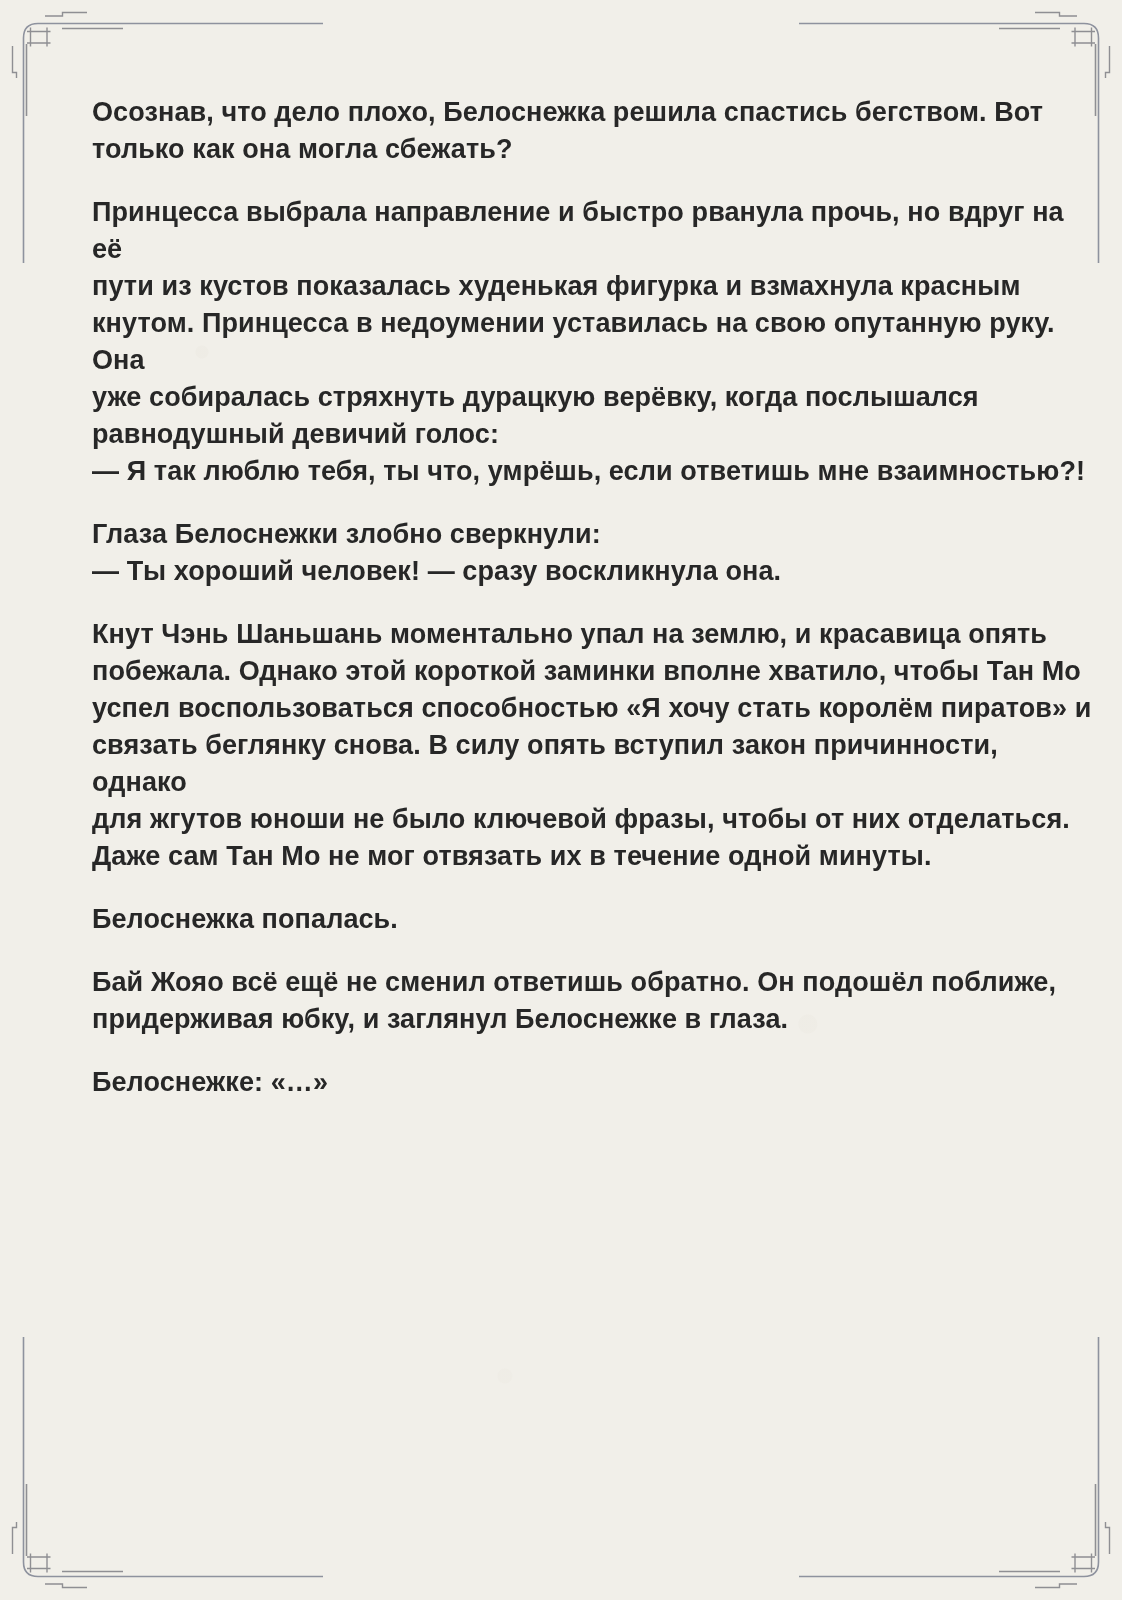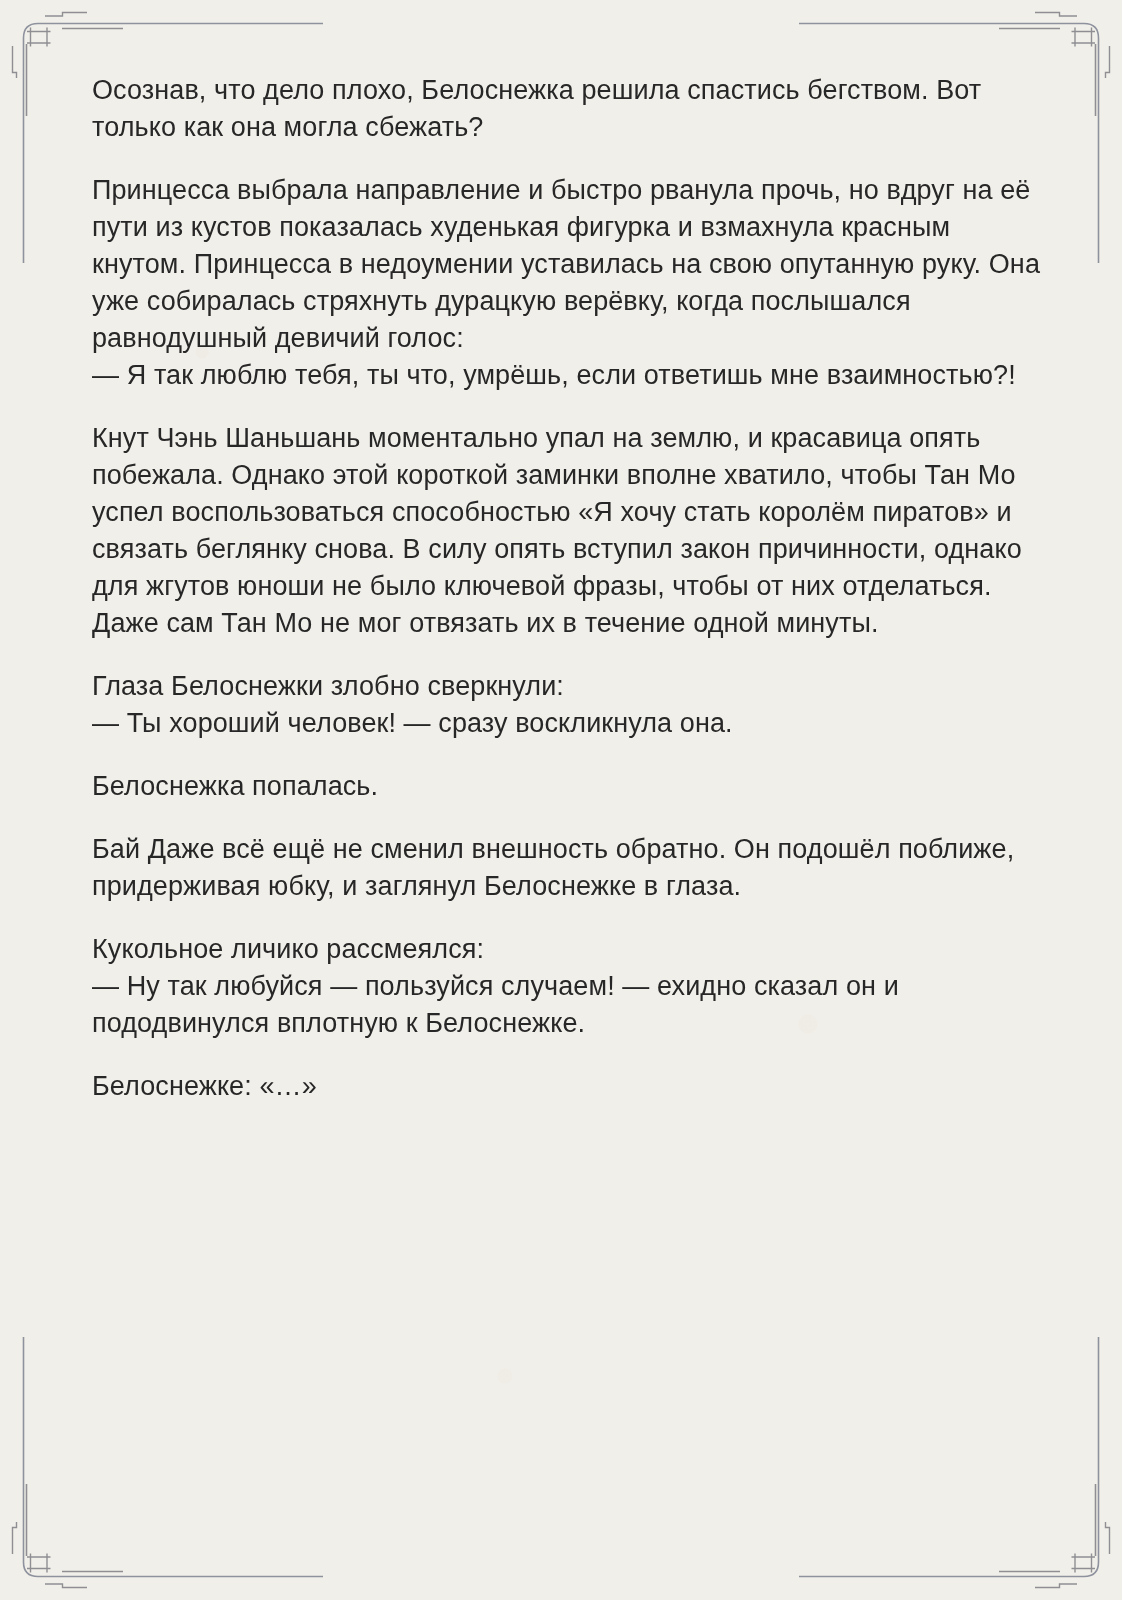--- a/index.html
+++ b/index.html
@@ -20,26 +20,27 @@
     overflow:hidden;
   }
   .frame-svg{
     position:absolute;
     inset:0;
     pointer-events:none;
   }
   .story{
     position:absolute;
     left:92px;
-    top:72px;
+    top:94px;
     width:1000px;
     color:var(--ink,#272727);
     font-size:27px;
     line-height:37px;
     letter-spacing:0.1px;
+    font-weight:bold;
   }
   .para{
     margin:0 0 26px 0;
     white-space:pre-line;
   }
 </style>
 </head>
 <body>
 
 <div class="canvas">
@@ -76,30 +77,27 @@
 
   <section class="story">
       <p class="para">Осознав, что дело плохо, Белоснежка решила спастись бегством. Вот
 только как она могла сбежать?</p>
       <p class="para">Принцесса выбрала направление и быстро рванула прочь, но вдруг на её
 пути из кустов показалась худенькая фигурка и взмахнула красным
 кнутом. Принцесса в недоумении уставилась на свою опутанную руку. Она
 уже собиралась стряхнуть дурацкую верёвку, когда послышался
 равнодушный девичий голос:
 — Я так люблю тебя, ты что, умрёшь, если ответишь мне взаимностью?!</p>
+      <p class="para">Глаза Белоснежки злобно сверкнули:
+— Ты хороший человек! — сразу воскликнула она.</p>
       <p class="para">Кнут Чэнь Шаньшань моментально упал на землю, и красавица опять
 побежала. Однако этой короткой заминки вполне хватило, чтобы Тан Мо
 успел воспользоваться способностью «Я хочу стать королём пиратов» и
 связать беглянку снова. В силу опять вступил закон причинности, однако
 для жгутов юноши не было ключевой фразы, чтобы от них отделаться.
 Даже сам Тан Мо не мог отвязать их в течение одной минуты.</p>
-      <p class="para">Глаза Белоснежки злобно сверкнули:
-— Ты хороший человек! — сразу воскликнула она.</p>
       <p class="para">Белоснежка попалась.</p>
-      <p class="para">Бай Даже всё ещё не сменил внешность обратно. Он подошёл поближе,
+      <p class="para">Бай Жояо всё ещё не сменил ответишь обратно. Он подошёл поближе,
 придерживая юбку, и заглянул Белоснежке в глаза.</p>
-      <p class="para">Кукольное личико рассмеялся:
-— Ну так любуйся — пользуйся случаем! — ехидно сказал он и
-пододвинулся вплотную к Белоснежке.</p>
       <p class="para">Белоснежке: «…»</p>
     </section>
 
 </div>
 
 </body></html>

